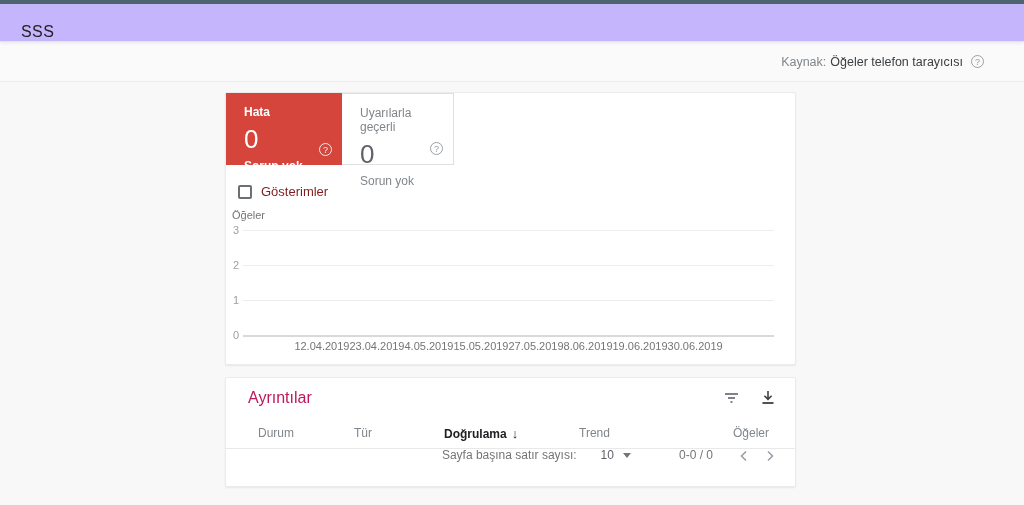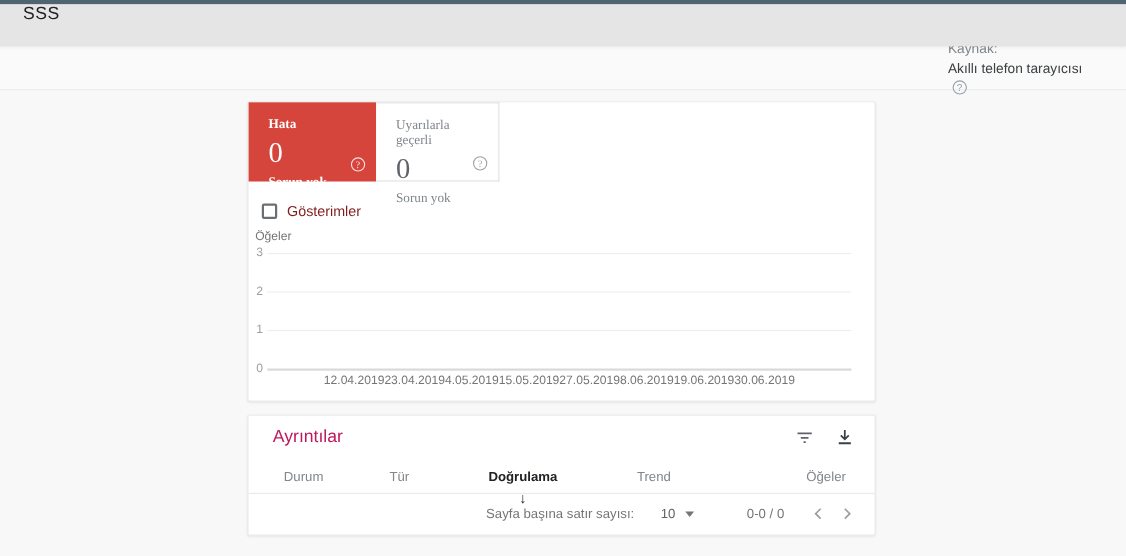--- a/index.html
+++ b/index.html
@@ -4,52 +4,52 @@
 <style>
   * { margin:0; padding:0; box-sizing:border-box; }
   html,body { width:1024px; height:505px; }
   body {
     font-family:"Liberation Sans","DejaVu Sans",sans-serif;
     background:#f8f8f8; color:#3c4043; overflow:hidden; position:relative;
   }
   
   .topstrip { height:4px; background:#4e6470; width:100%; }
   .appbar {
-    height:38px; background:#e5e5e5; display:flex; align-items:flex-start;
+    height:38px; background:#c4b5fd; display:flex; align-items:flex-end;
     padding-left:21px; border-bottom:1px solid #e4e4e4;
     box-shadow:0 2px 3px rgba(0,0,0,0.05); position:relative; z-index:5;
   }
   .appbar-title { font-size:16px; color:#212121; letter-spacing:0.4px; }
   .subheader {
     height:40px; background:#fafafa; border-bottom:1px solid #ececec;
     display:flex; align-items:center; justify-content:flex-end;
     padding-right:14px; font-size:12.5px; color:#80868b;
   }
-  .subheader .grp { display:flex; gap:4px;flex-direction:column; }
+  .subheader .grp { display:flex; align-items:center; gap:4px; }
   .subheader .gap { width:26px; }
   .subheader .val { color:#3c4043; }
   
   .help {
     width:13px; height:13px; border:1px solid #9aa0a6; border-radius:50%;
     display:inline-flex; align-items:center; justify-content:center;
     font-size:9px; color:#9aa0a6; margin-left:4px; cursor:pointer; flex:0 0 auto;
   }
   .help::after { content:"?"; }
   
   .card {
     position:absolute; background:#fff; border:1px solid #ebebeb;
     box-shadow:0 1px 2px rgba(0,0,0,0.07); border-radius:2px;
   }
   #summary-card { left:225px; top:92px; width:571px; height:273px; }
   #details-card { left:225px; top:377px; width:571px; height:110px; }
   
   .tiles { display:flex; }
   .tile {
     position:relative; width:112px; height:72px; padding:13px 24px 10px 18px;
-    border:1px solid #e0e0e0; border-left:0; background:#fff; cursor:pointer;font-family:Liberation Serif, serif;
+    border:1px solid #e0e0e0; border-left:0; background:#fff; cursor:pointer;
   }
   .tile .t-label { font-size:12px; color:#80868b; line-height:1.15; }
   .tile .t-count { font-size:26px; color:#5f6368; margin-top:4px; font-weight:400; }
   .tile .t-sub   { font-size:12px; color:#80868b; margin-top:4px; }
   .tile .help { position:absolute; right:10px; bottom:9px; margin:0; }
   .tile.selected { width:116px; border:0; background:#d6453c; }
   .tile.selected .t-label, .tile.selected .t-sub { color:#fff; font-weight:bold; }
   .tile.selected .t-count { color:#fff; }
   .tile.selected .help { border-color:rgba(255,255,255,0.85); color:rgba(255,255,255,0.9); }
   .swatch { width:23px; height:21px; background:#400b42; margin-top:9px; }
@@ -76,21 +76,21 @@
   
   .d-title { position:absolute; left:22px; top:11px; font-size:16px; color:#be185d; }
   .d-icons { position:absolute; right:20px; top:12px; display:flex; gap:22px; align-items:center; }
   .iconbtn { cursor:pointer; display:flex; align-items:center; }
   .d-head { position:absolute; top:48px; font-size:12px; color:#80868b; cursor:pointer; }
   .d-head.sorted { color:#202124; font-weight:bold; display:flex; align-items:center; gap:5px; }
   .sort-arrow { font-size:13px; font-weight:normal; color:#202124; }
   .d-divider { position:absolute; left:0; right:0; top:70px; height:1px; background:#e8e8e8; }
   .d-pager {
     position:absolute; left:0; right:0; top:70px; bottom:0;
-    display:flex; align-items:center; justify-content:flex-end;
+    display:flex; align-items:flex-start; justify-content:flex-end;
     padding-right:18px; font-size:12px; color:#757575;
   }
   .rpp-select { display:flex; align-items:center; gap:9px; margin-left:24px; cursor:pointer; color:#5f6368; }
   .caret-down {
     width:0; height:0; border-left:4px solid transparent; border-right:4px solid transparent;
     border-top:5px solid #757575;
   }
   .pg-range { margin-left:48px; }
   .pg-nav { display:flex; gap:14px; margin-left:24px; }
   .pg-btn { cursor:pointer; padding:2px; display:flex; align-items:center; }
@@ -100,21 +100,21 @@
 
 <div class="topstrip"></div>
 
 <header class="appbar">
   <span class="appbar-title">SSS</span>
 </header>
 
 <div class="subheader">
   <span class="grp">
     <span>Kaynak:</span>
-    <span class="val">Akıllı telefon tarayıcısı</span>
+    <span class="val">Öğeler telefon tarayıcısı</span>
     <span class="help"></span>
   </span>
   <span class="gap"></span>
 </div>
 
 <section class="card" id="summary-card">
 
   <div class="tiles">
     <div class="tile selected">
       <div class="t-label">Hata</div>
@@ -180,21 +180,21 @@
     <span class="iconbtn">
       <svg width="14" height="15" viewBox="0 0 14 15">
         <path d="M7 1 v8 M3.4 5.8 L7 9.4 L10.6 5.8" stroke="#3c4043" stroke-width="1.6" fill="none"></path>
         <line x1="1.5" y1="13" x2="12.5" y2="13" stroke="#3c4043" stroke-width="1.8"></line>
       </svg>
     </span>
   </div>
 
   <span class="d-head" style="left:32px;">Durum</span>
   <span class="d-head" style="left:128px;">Tür</span>
-  <span class="d-head sorted" style="left:218px;flex-direction:column;">
+  <span class="d-head sorted" style="left:218px;">
     <span>Doğrulama</span>
     <span class="sort-arrow">↓</span>
   </span>
   <span class="d-head" style="left:353px;">Trend</span>
   <span class="d-head" style="right:26px;">Öğeler</span>
 
   <div class="d-divider"></div>
 
   <div class="d-pager">
     <span>Sayfa başına satır sayısı:</span>

